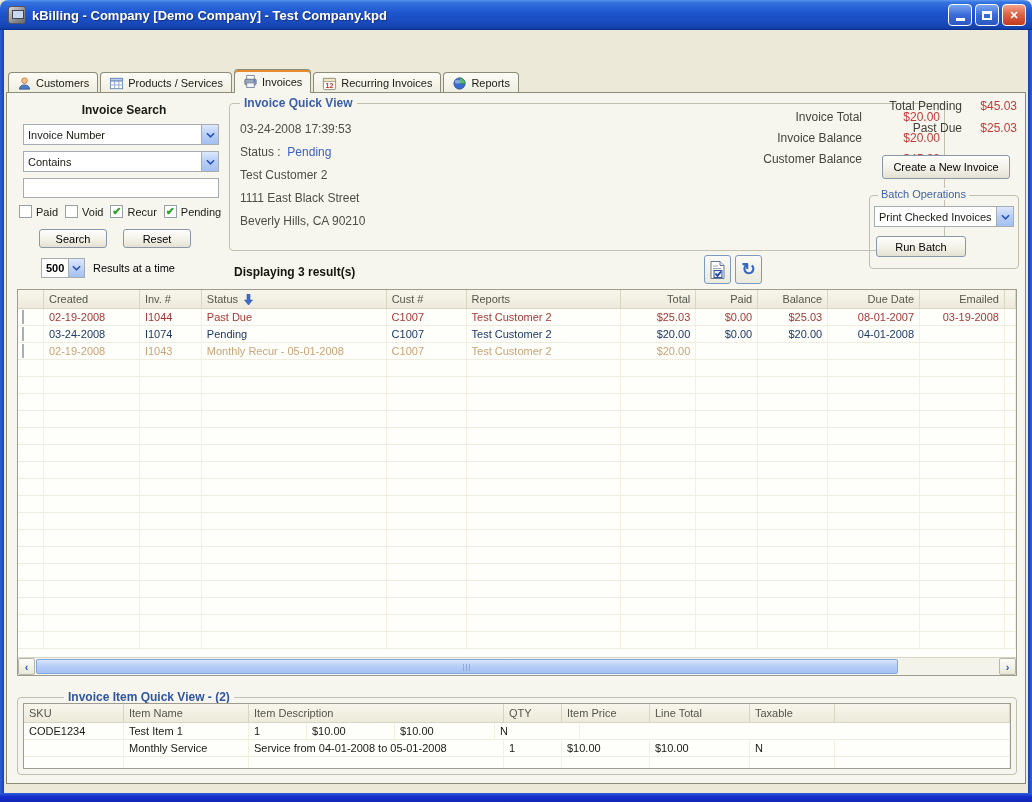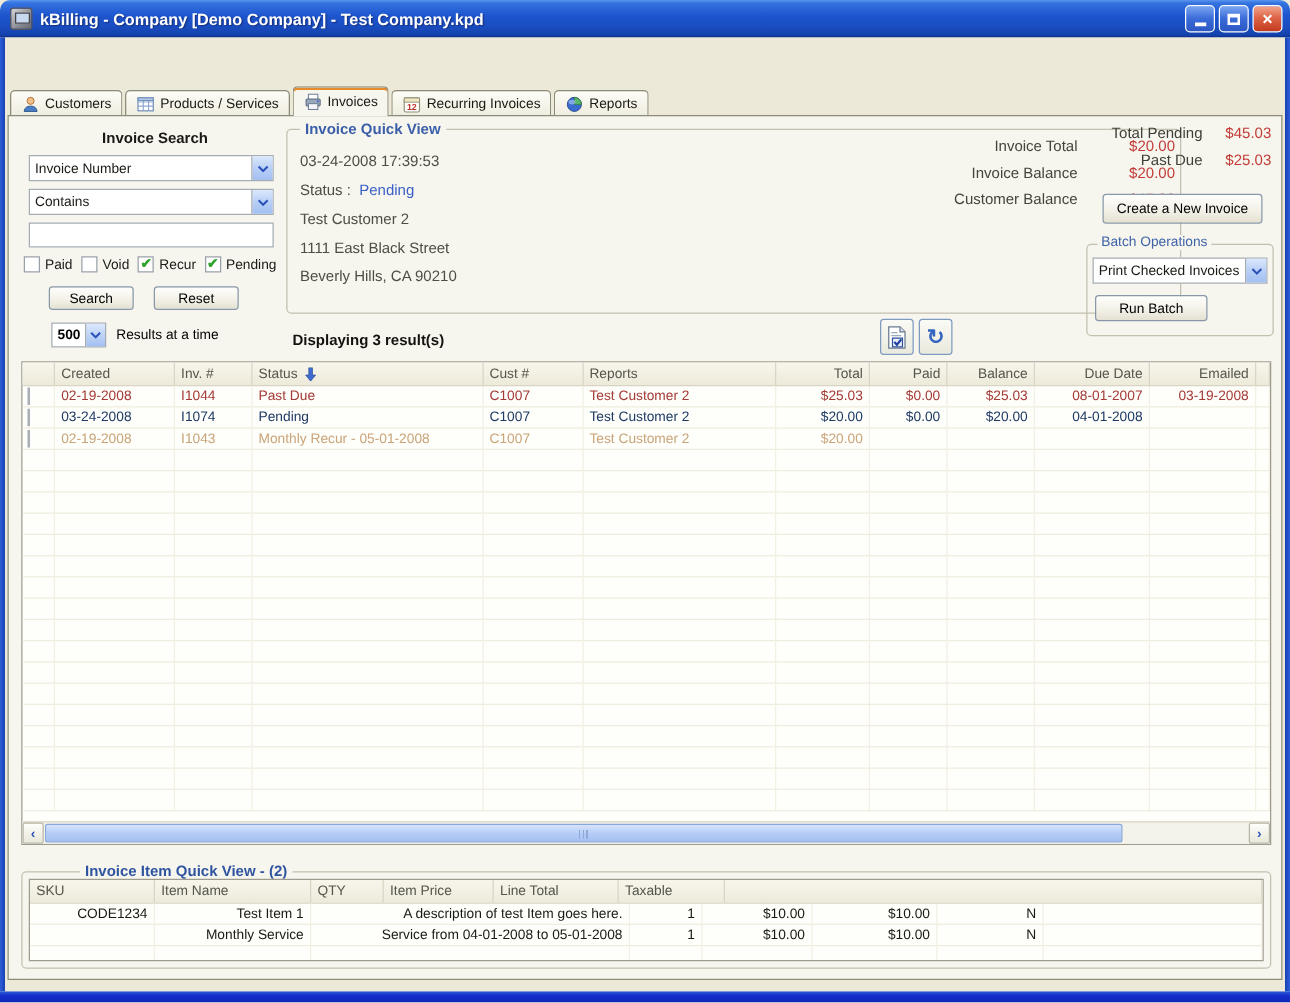--- a/index.html
+++ b/index.html
@@ -112,21 +112,21 @@
   .sb-track { flex:1; position:relative; }
   .sb-thumb { position:absolute; left:1px; top:1px; width:862px; height:15px; border:1px solid #86A7DC; border-radius:2px;
     background:linear-gradient(to bottom,#D7E4FC,#B3CBF6 55%,#A6C1F2); }
   .sb-thumb::after { content:""; position:absolute; left:50%; top:4px; width:8px; height:7px; margin-left:-4px;
     background:repeating-linear-gradient(to right,#8FA9D8 0 1px,transparent 1px 3px); }
 
   
   .items-group { left:10px; top:604px; width:1000px; height:78px; background:#F2F0E6; }
   .items-title { font-weight:bold; font-size:12px; color:#2F55A0;margin-left:36px; }
   .items-table { position:absolute; left:5px; top:5px; width:988px; height:66px; border:1px solid #9E9C8E; background:#FEFEFB;
-    display:flex; flex-direction:column; overflow:hidden;text-align:right; }
+    display:flex; flex-direction:column; overflow:hidden; }
   .items-body { flex:1; }
 
   .hidden-input { border:none; outline:none; width:100%; height:100%; background:transparent; font-family:inherit; font-size:11px; }
 </style>
 </head>
 <body>
 
 <div class="titlebar">
   <span class="title-icon"></span>
   <span class="title-text">kBilling - Company [Demo Company] - Test Company.kpd</span>
@@ -620,31 +620,31 @@
         <span class="sb-btn">›</span>
       </div>
     </div>
 
     <div class="groupbox items-group" style="background:#F7F6EE;">
       <span class="grouptitle items-title">Invoice Item Quick View - (2)</span>
       <div class="items-table">
         <div class="g-header">
             <div class="g-hcell" style="width: 100px;">SKU</div>
             <div class="g-hcell" style="width: 125px;">Item Name</div>
+            <div class="g-hcell" style="width: 255px;">Item Description</div>
             <div class="g-hcell" style="width: 58px;">QTY</div>
             <div class="g-hcell" style="width: 88px;">Item Price</div>
             <div class="g-hcell" style="width: 100px;">Line Total</div>
             <div class="g-hcell" style="width: 85px;">Taxable</div>
             <div class="g-hcell" style="flex: 1 1 0%;"></div>
           </div>
         <div class="items-body">
             <div class="g-row" style="color: rgb(26, 26, 20);">
               <div class="g-cell" style="width: 100px;">CODE1234</div>
               <div class="g-cell" style="width: 125px;">Test Item 1</div>
-              <div class="g-cell" style="width: 255px;">A description of test Item goes here.</div>
               <div class="g-cell" style="width: 58px;">1</div>
               <div class="g-cell" style="width: 88px;">$10.00</div>
               <div class="g-cell" style="width: 100px;">$10.00</div>
               <div class="g-cell" style="width: 85px;">N</div>
               <div class="g-cell" style="flex: 1 1 0%;"></div>
             </div>
             <div class="g-row" style="color: rgb(26, 26, 20);">
               <div class="g-cell" style="width: 100px;"></div>
               <div class="g-cell" style="width: 125px;">Monthly Service</div>
               <div class="g-cell" style="width: 255px;">Service from 04-01-2008 to 05-01-2008</div>

